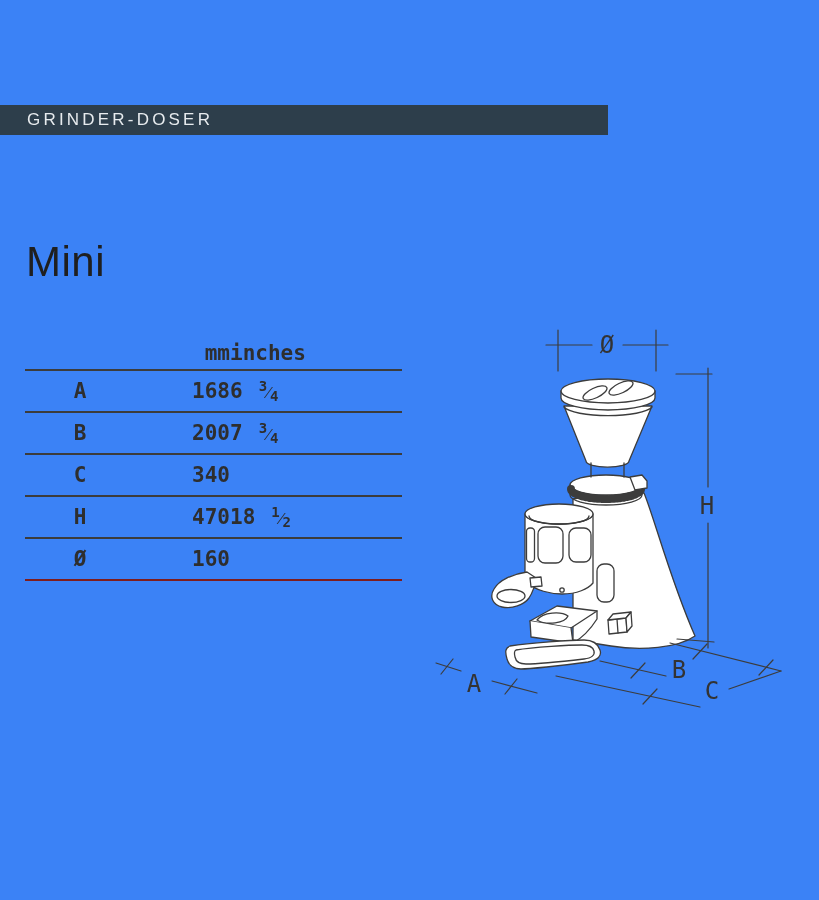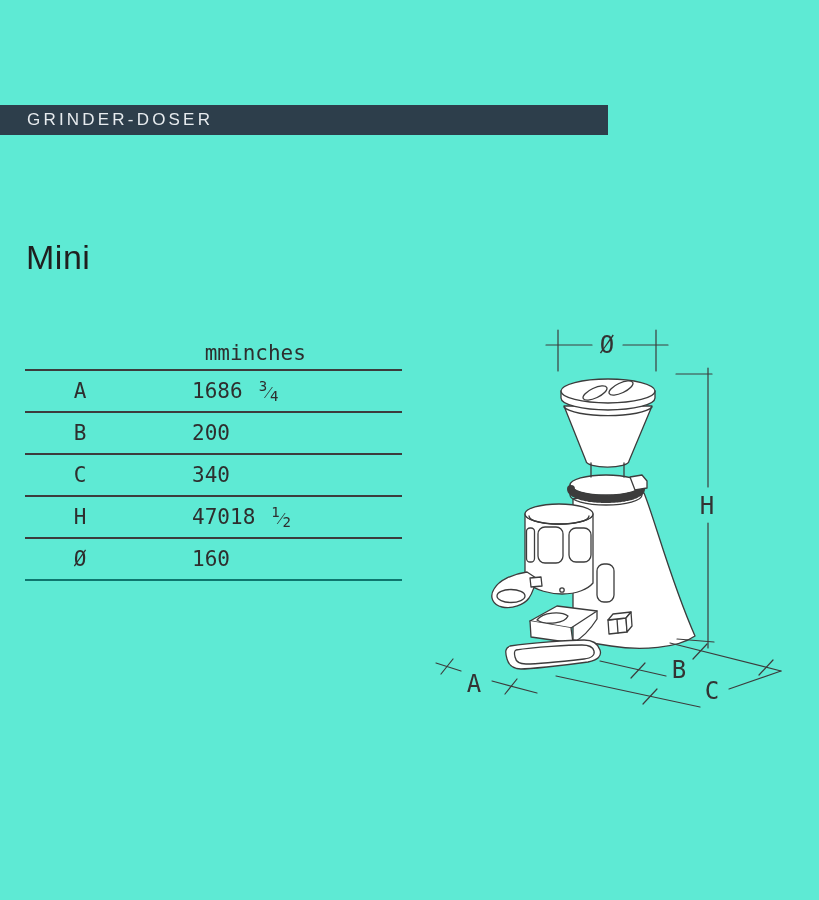--- a/index.html
+++ b/index.html
@@ -1,35 +1,35 @@
 <!DOCTYPE html>
 <html><head>
 <meta charset="utf-8">
 <style>
   html,body { margin:0; padding:0; background:#fff; }
   .page {
-    position:relative; width:819px; height:900px; background:#5eead4;
+    position:relative; width:819px; height:900px; background:#3b82f6;
     overflow:hidden; font-family:"DejaVu Sans Mono", monospace; color:#2e2e2e;
   }
   .header-bar {
     position:absolute; left:0; top:105px; width:608px; height:30px;
     background:#2d3e4b; display:flex; align-items:center;
   }
   .header-title {
     color:#e7ebee; font-family:"Liberation Sans", sans-serif;
     font-size:17px; letter-spacing:3.2px; margin-left:27px; font-weight:400;
   }
   .product-name {
     position:absolute; left:26px; top:238px;
-    font-family:"Liberation Sans", sans-serif; font-size:34px; font-weight:300;
+    font-family:"Liberation Sans", sans-serif; font-size:42px; font-weight:300;
     color:#1f1f1f; letter-spacing:0.5px;
   }
   .spec-table {
     position:absolute; left:25px; top:336px; width:377px;
-    border-bottom:2px solid #0f766e; font-size:21px;
+    border-bottom:2px solid #7f1d1d; font-size:21px;font-weight:bold;
   }
   .trow {
     display:grid; grid-template-columns:110px 95px 172px;
     align-items:center; height:40px; border-top:2px solid #3c3c3c;
   }
   .trow.head { border-top:none; height:33px; }
   .c-dim { text-align:center; }
   .c-mm  { text-align:right; }
   .c-in  { padding-right:16px; white-space:nowrap; }
   .frac { margin-left:16px; }
@@ -62,20 +62,21 @@
 
     <div class="trow">
       <div class="c-dim">A</div>
       <div class="c-mm">168</div>
       <div class="c-in"><span>6</span><span class="frac"><sup>3</sup><span class="fslash">⁄</span><sub>4</sub></span></div>
     </div>
 
     <div class="trow">
       <div class="c-dim">B</div>
       <div class="c-mm">200</div>
+      <div class="c-in"><span>7</span><span class="frac"><sup>3</sup><span class="fslash">⁄</span><sub>4</sub></span></div>
     </div>
 
     <div class="trow">
       <div class="c-dim">C</div>
       <div class="c-mm">340</div>
     </div>
 
     <div class="trow">
       <div class="c-dim">H</div>
       <div class="c-mm">470</div>

